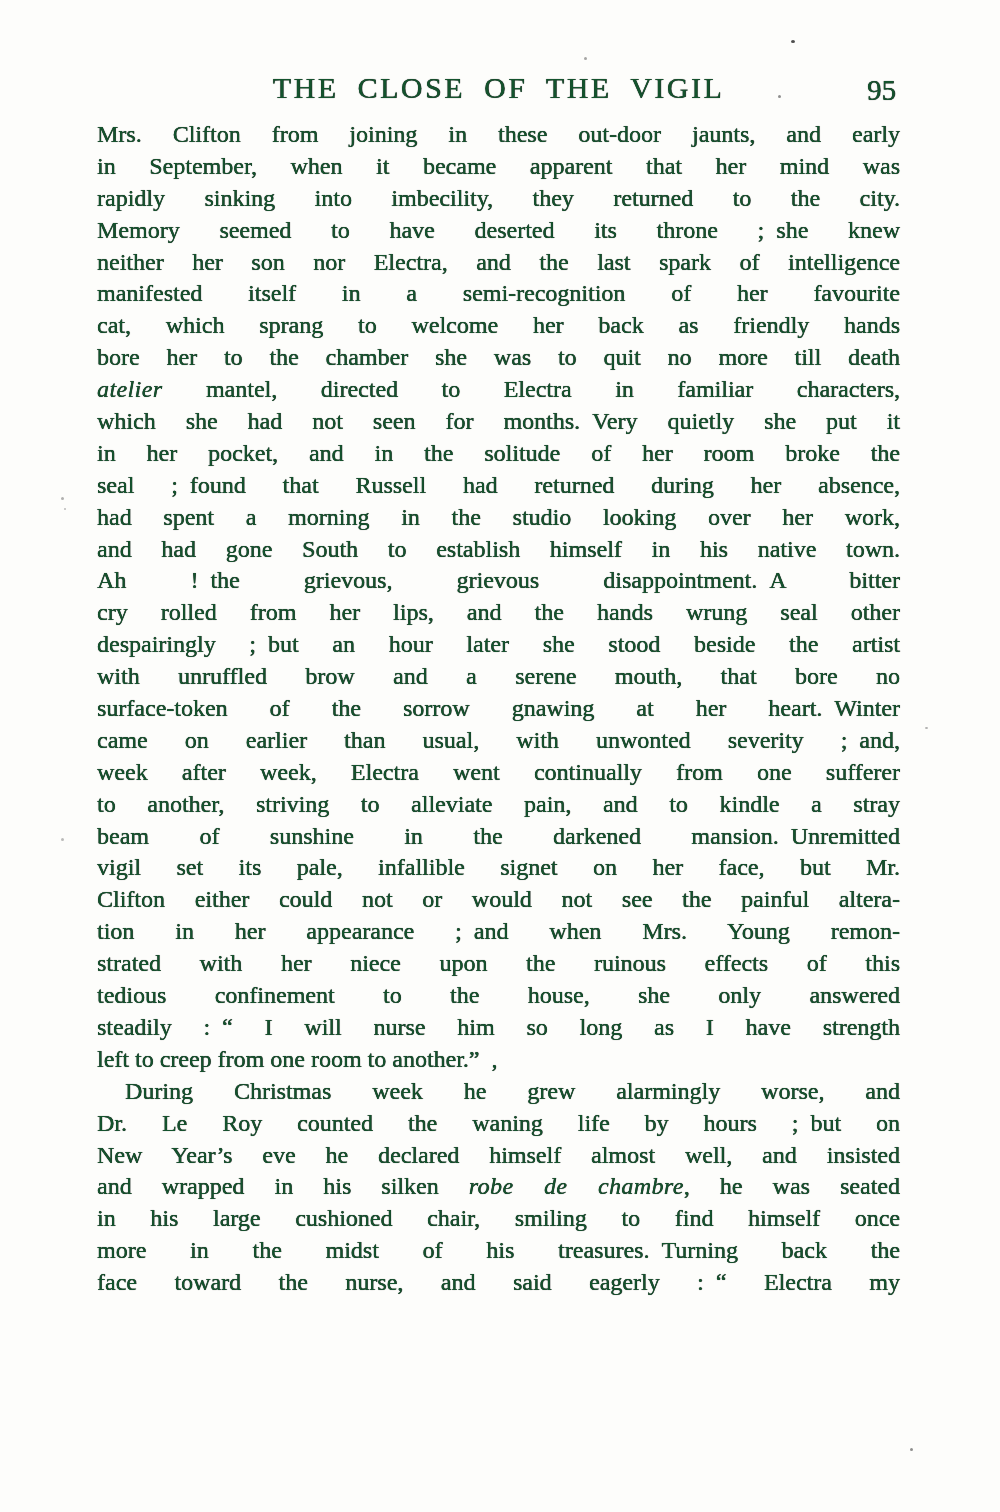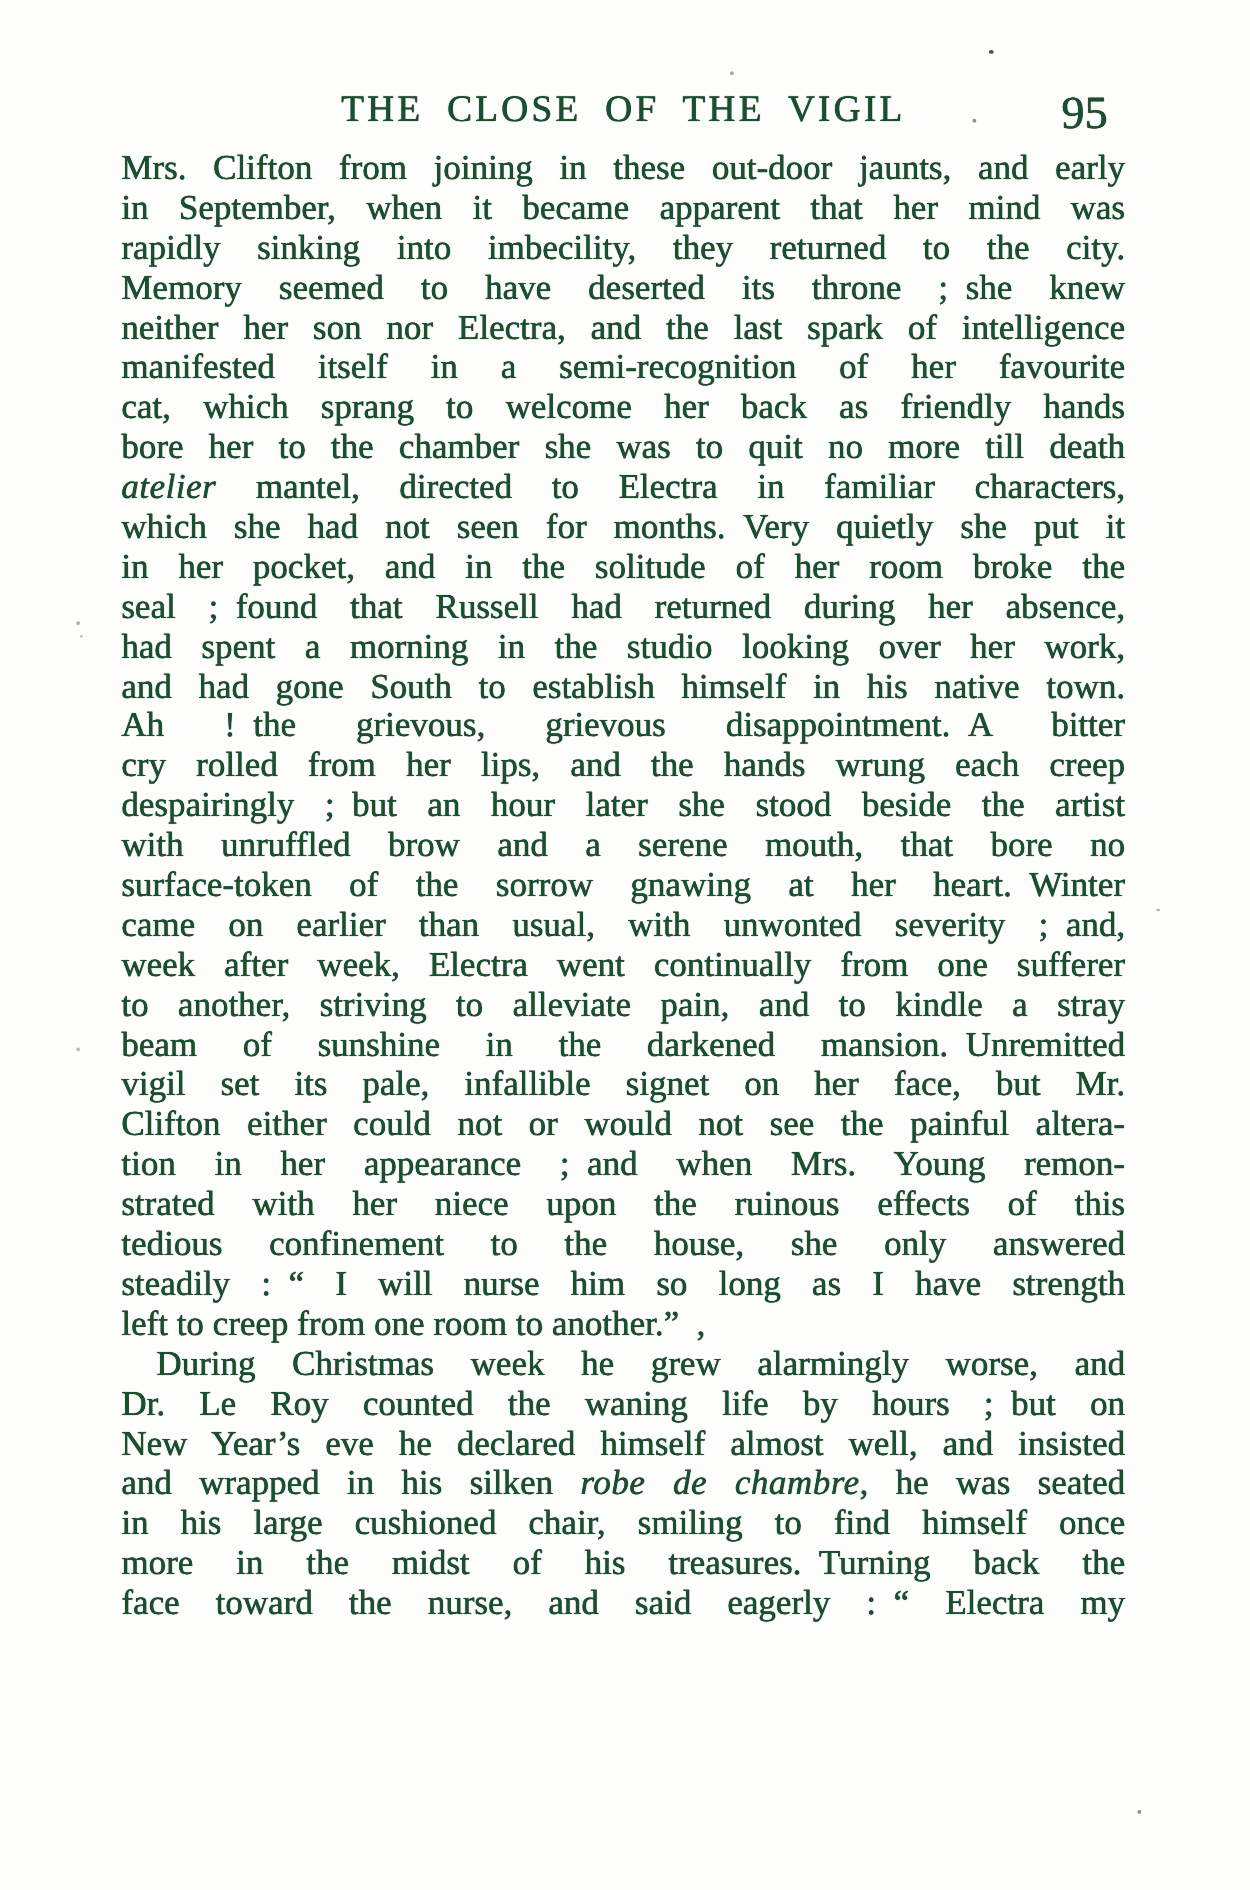--- a/index.html
+++ b/index.html
@@ -26,36 +26,36 @@
     font-size: 30px;
     line-height: 30px;
     letter-spacing: 2.5px;
     word-spacing: 9px;
     white-space: nowrap;
     text-shadow: 0 0 0.8px rgba(0,0,0,0.85), 0.4px 0 0 rgba(0,0,0,0.55);
   }
   .folio {
     position: absolute;
     top: 76px;
-    right: 114px;
-    font-size: 37px;
+    right: 104px;
+    font-size: 29px;
     line-height: 29px;
     text-shadow: 0 0 0.8px rgba(0,0,0,0.85), 0.4px 0 0 rgba(0,0,0,0.55);
   }
   
   .text-block {
     position: absolute;
     top: 119px;
     left: 97px;
     width: 803px;
   }
   .line {
     height: 31.9px;
     line-height: 31.9px;
-    font-size: 28px;
+    font-size: 24px;
     text-align: justify;
     text-align-last: justify;
     -moz-text-align-last: justify;
     white-space: pre-wrap;
     overflow: visible;
     text-shadow: 0 0 0.7px rgba(5,5,5,0.9), 0.35px 0 0 rgba(5,5,5,0.5);
   }
   .line.rag {
     text-align: left;
     text-align-last: left;
@@ -99,21 +99,21 @@
       <div class="line"><span>manifested itself in a semi-recognition of her favourite</span></div>
       <div class="line"><span>cat, which sprang to welcome her back as friendly hands</span></div>
       <div class="line"><span>bore her to the chamber she was to quit no more till death</span></div>
       <div class="line"><em>atelier</em><span> mantel, directed to Electra in familiar characters,</span></div>
       <div class="line"><span>which she had not seen for months. Very quietly she put it</span></div>
       <div class="line"><span>in her pocket, and in the solitude of her room broke the</span></div>
       <div class="line"><span>seal ; found that Russell had returned during her absence,</span></div>
       <div class="line"><span>had spent a morning in the studio looking over her work,</span></div>
       <div class="line"><span>and had gone South to establish himself in his native town.</span></div>
       <div class="line"><span>Ah ! the grievous, grievous disappointment. A bitter</span></div>
-      <div class="line"><span>cry rolled from her lips, and the hands wrung each creep</span></div>
+      <div class="line"><span>cry rolled from her lips, and the hands wrung seal other</span></div>
       <div class="line"><span>despairingly ; but an hour later she stood beside the artist</span></div>
       <div class="line"><span>with unruffled brow and a serene mouth, that bore no</span></div>
       <div class="line"><span>surface-token of the sorrow gnawing at her heart. Winter</span></div>
       <div class="line"><span>came on earlier than usual, with unwonted severity ; and,</span></div>
       <div class="line"><span>week after week, Electra went continually from one sufferer</span></div>
       <div class="line"><span>to another, striving to alleviate pain, and to kindle a stray</span></div>
       <div class="line"><span>beam of sunshine in the darkened mansion. Unremitted</span></div>
       <div class="line"><span>vigil set its pale, infallible signet on her face, but Mr.</span></div>
       <div class="line"><span>Clifton either could not or would not see the painful altera-</span></div>
       <div class="line"><span>tion in her appearance ; and when Mrs. Young remon-</span></div>

